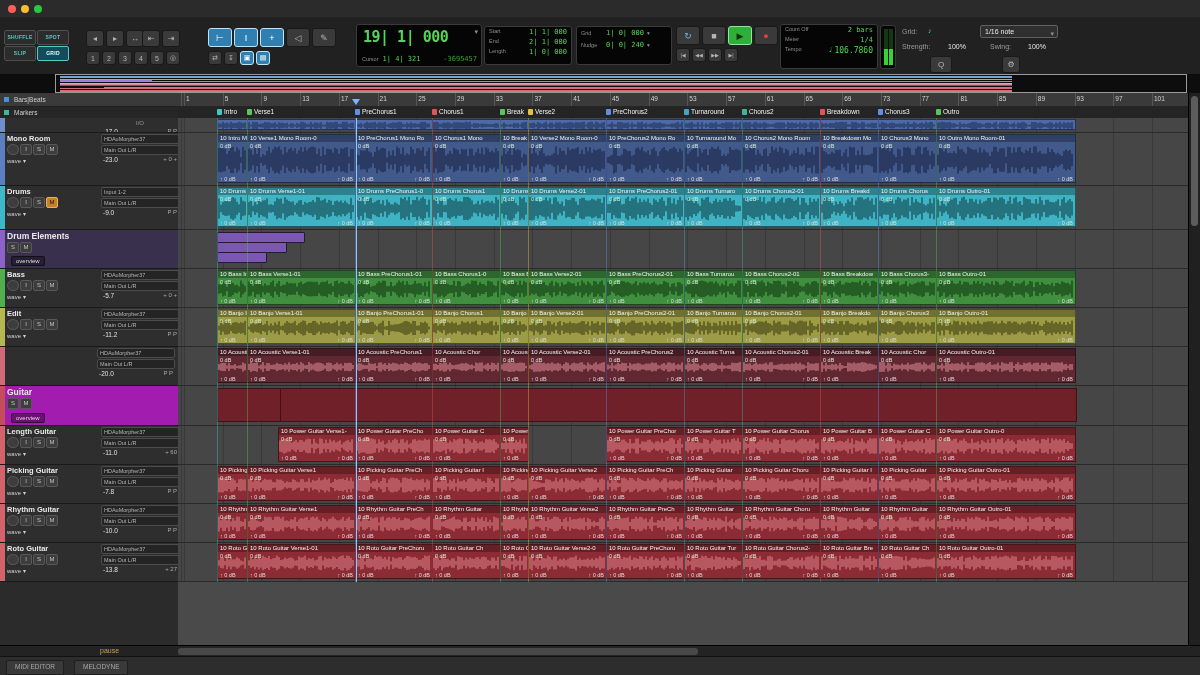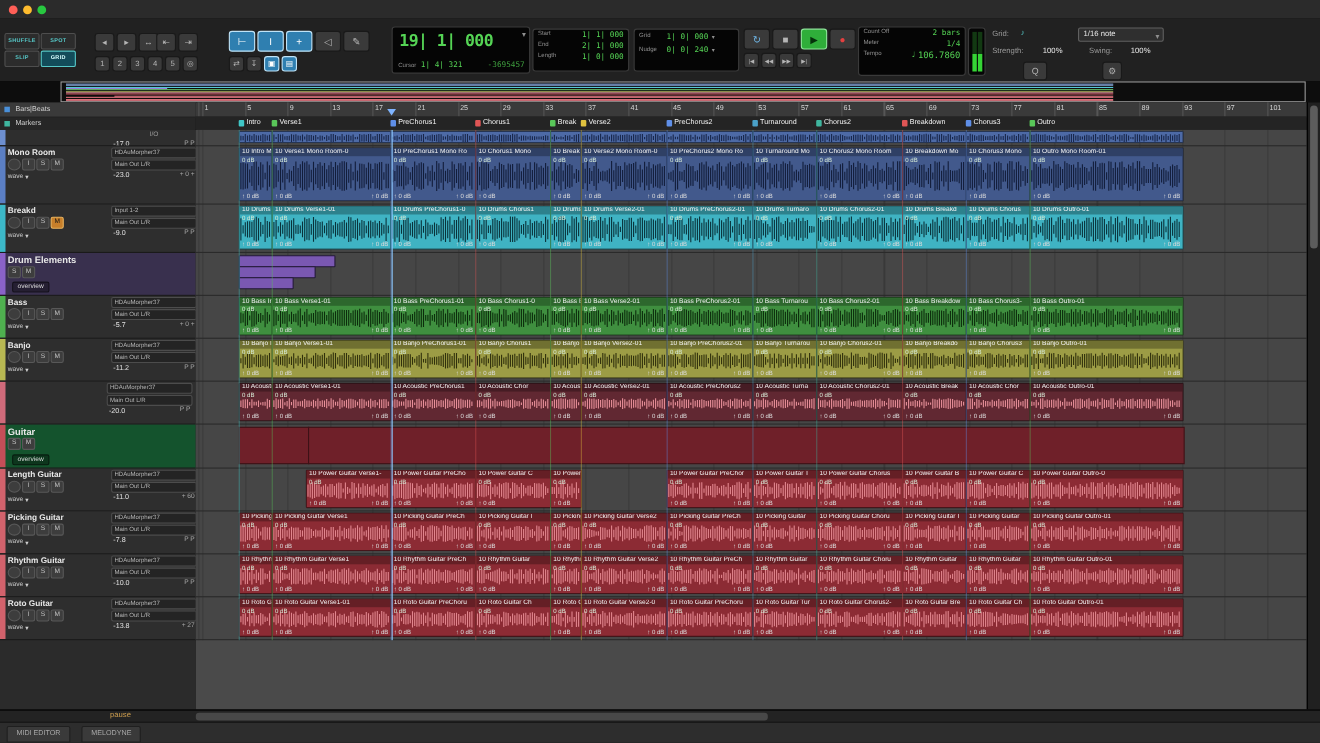--- a/index.html
+++ b/index.html
@@ -376,21 +376,21 @@
         <div class="iobox">Main Out L/R</div>
         <div class="iovol">
           <span class="vol">-23.0</span>
           <span class="pan">+ 0 +</span>
         </div>
       </div>
     </div>
     <div class="thead" style="height: 43px;">
       <div class="tstrip" style="background: rgb(60, 184, 200);"></div>
       <div class="tmain">
-        <div class="tname">Breakd</div>
+        <div class="tname">Drums</div>
         <div class="tbtns">
           <div class="tbtn rec"></div>
           <div class="tbtn">I</div>
           <div class="tbtn">S</div>
           <div class="tbtn m-on">M</div>
         </div>
         <div class="tview">
           <span class="vlabel">wave</span>
           <span class="varrow">▾</span>
         </div>
@@ -435,21 +435,21 @@
         <div class="iobox">Main Out L/R</div>
         <div class="iovol">
           <span class="vol">-5.7</span>
           <span class="pan">+ 0 +</span>
         </div>
       </div>
     </div>
     <div class="thead" style="height: 38px;">
       <div class="tstrip" style="background: rgb(184, 184, 82);"></div>
       <div class="tmain">
-        <div class="tname">Banjo</div>
+        <div class="tname">Edit</div>
         <div class="tbtns">
           <div class="tbtn rec"></div>
           <div class="tbtn">I</div>
           <div class="tbtn">S</div>
           <div class="tbtn">M</div>
         </div>
         <div class="tview">
           <span class="vlabel">wave</span>
           <span class="varrow">▾</span>
         </div>
@@ -467,21 +467,21 @@
       <div class="tstrip" style="background: rgb(208, 106, 122);"></div>
       <div class="tio">
         <div class="iobox">HDAuMorpher37</div>
         <div class="iobox">Main Out L/R</div>
         <div class="iovol">
           <span class="vol">-20.0</span>
           <span class="pan">P P</span>
         </div>
       </div>
     </div>
-    <div class="thead folder" style="height: 39px; background: #14532d;">
+    <div class="thead folder" style="height: 39px; background: #a21caf;">
       <div class="tstrip" style="background: rgb(196, 78, 88);"></div>
       <div class="tmain wide">
         <div class="tname big">Guitar</div>
         <div class="tbtns">
           <div class="tbtn">S</div>
           <div class="tbtn">M</div>
         </div>
         <div class="ovw">overview</div>
       </div>
     </div>

